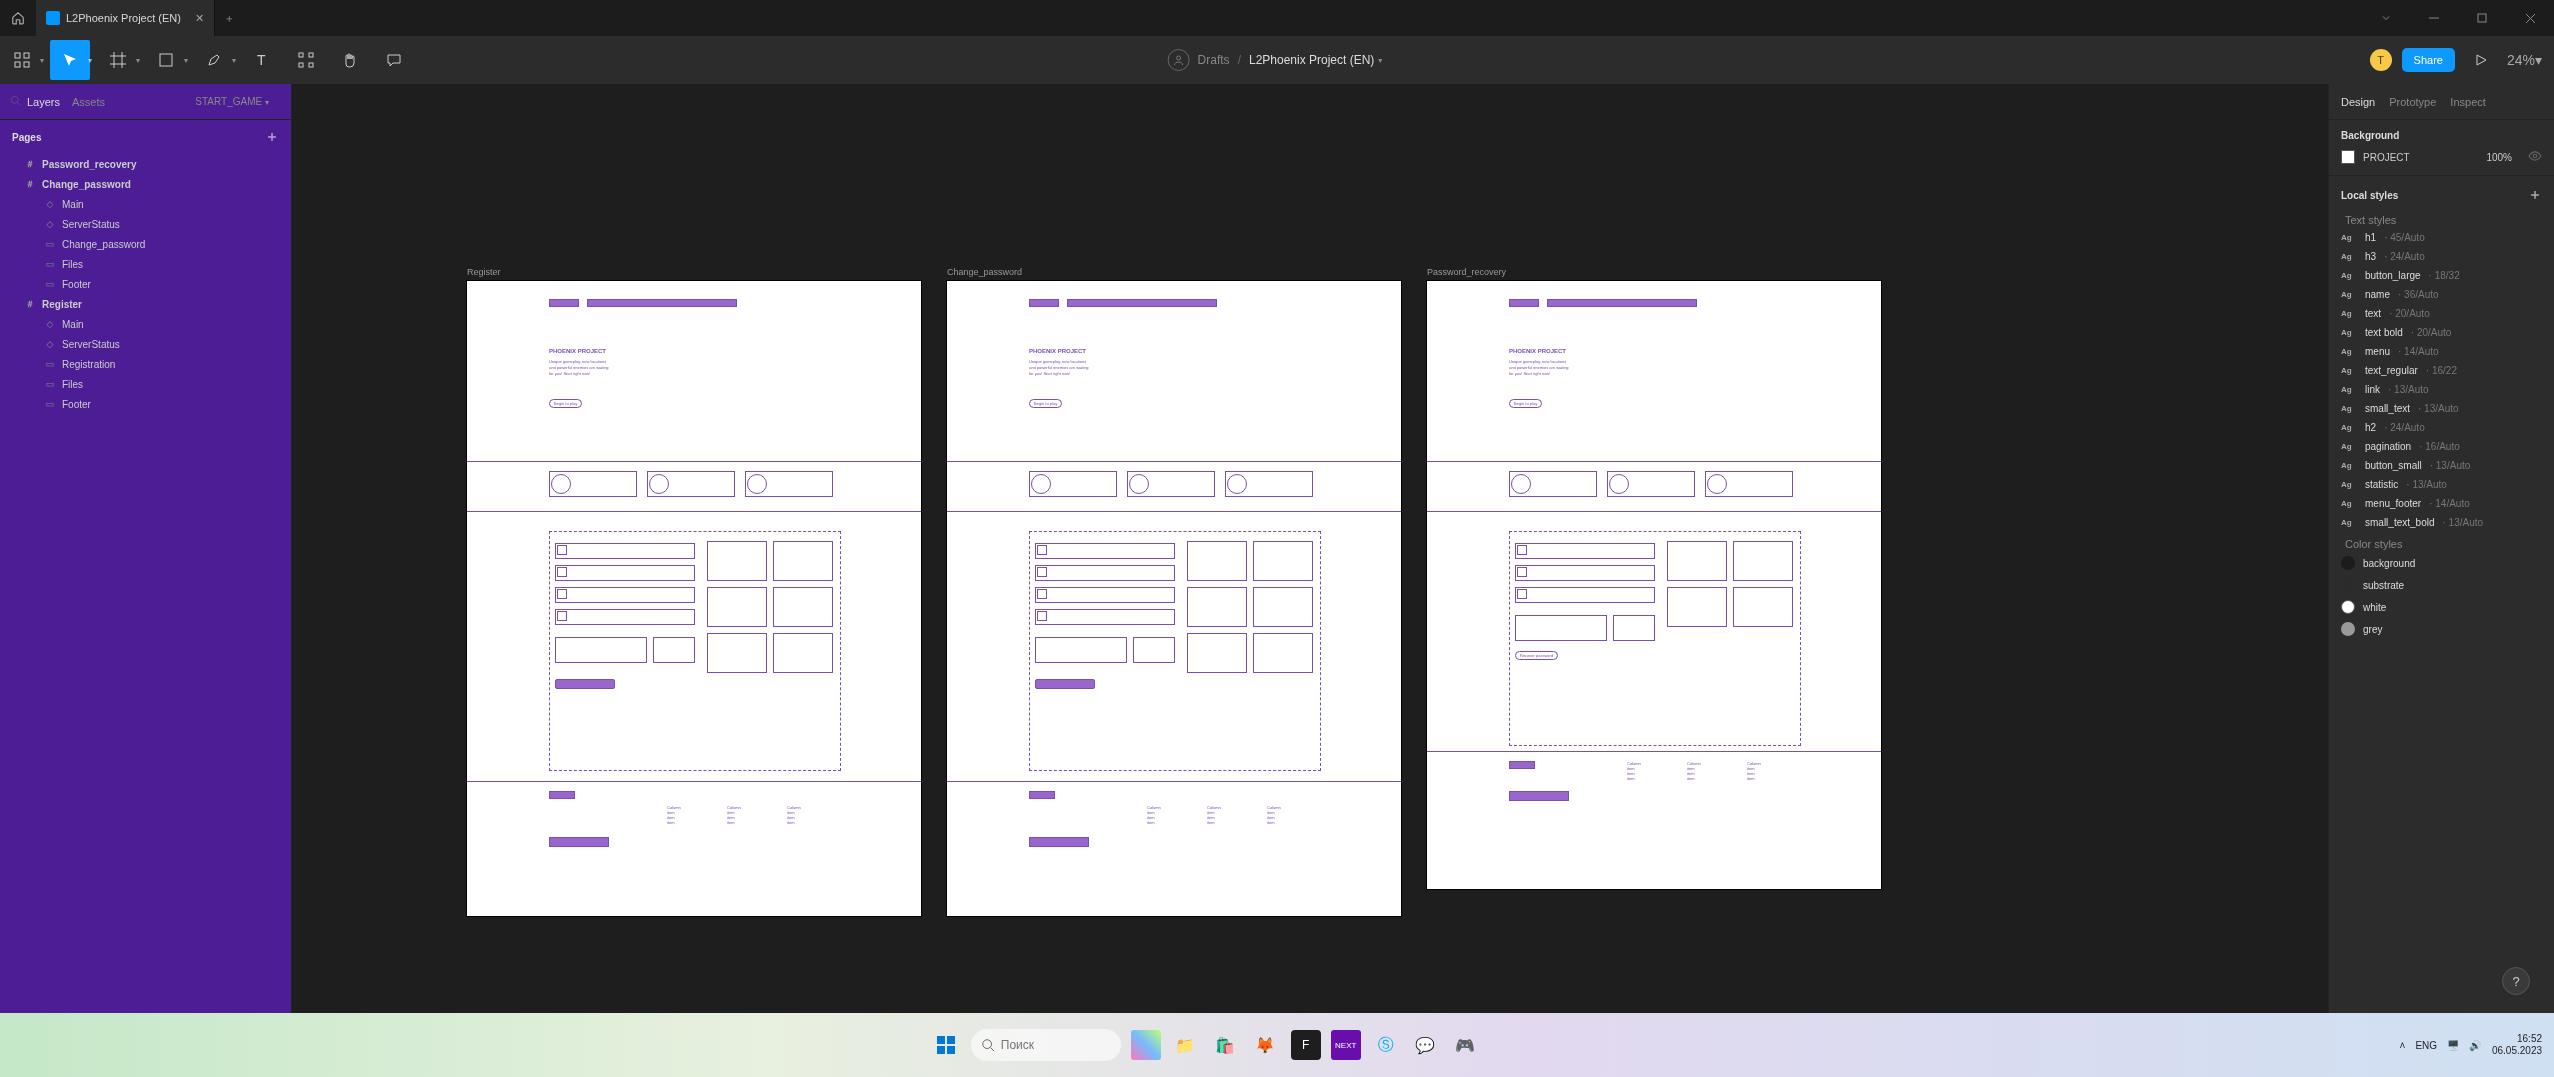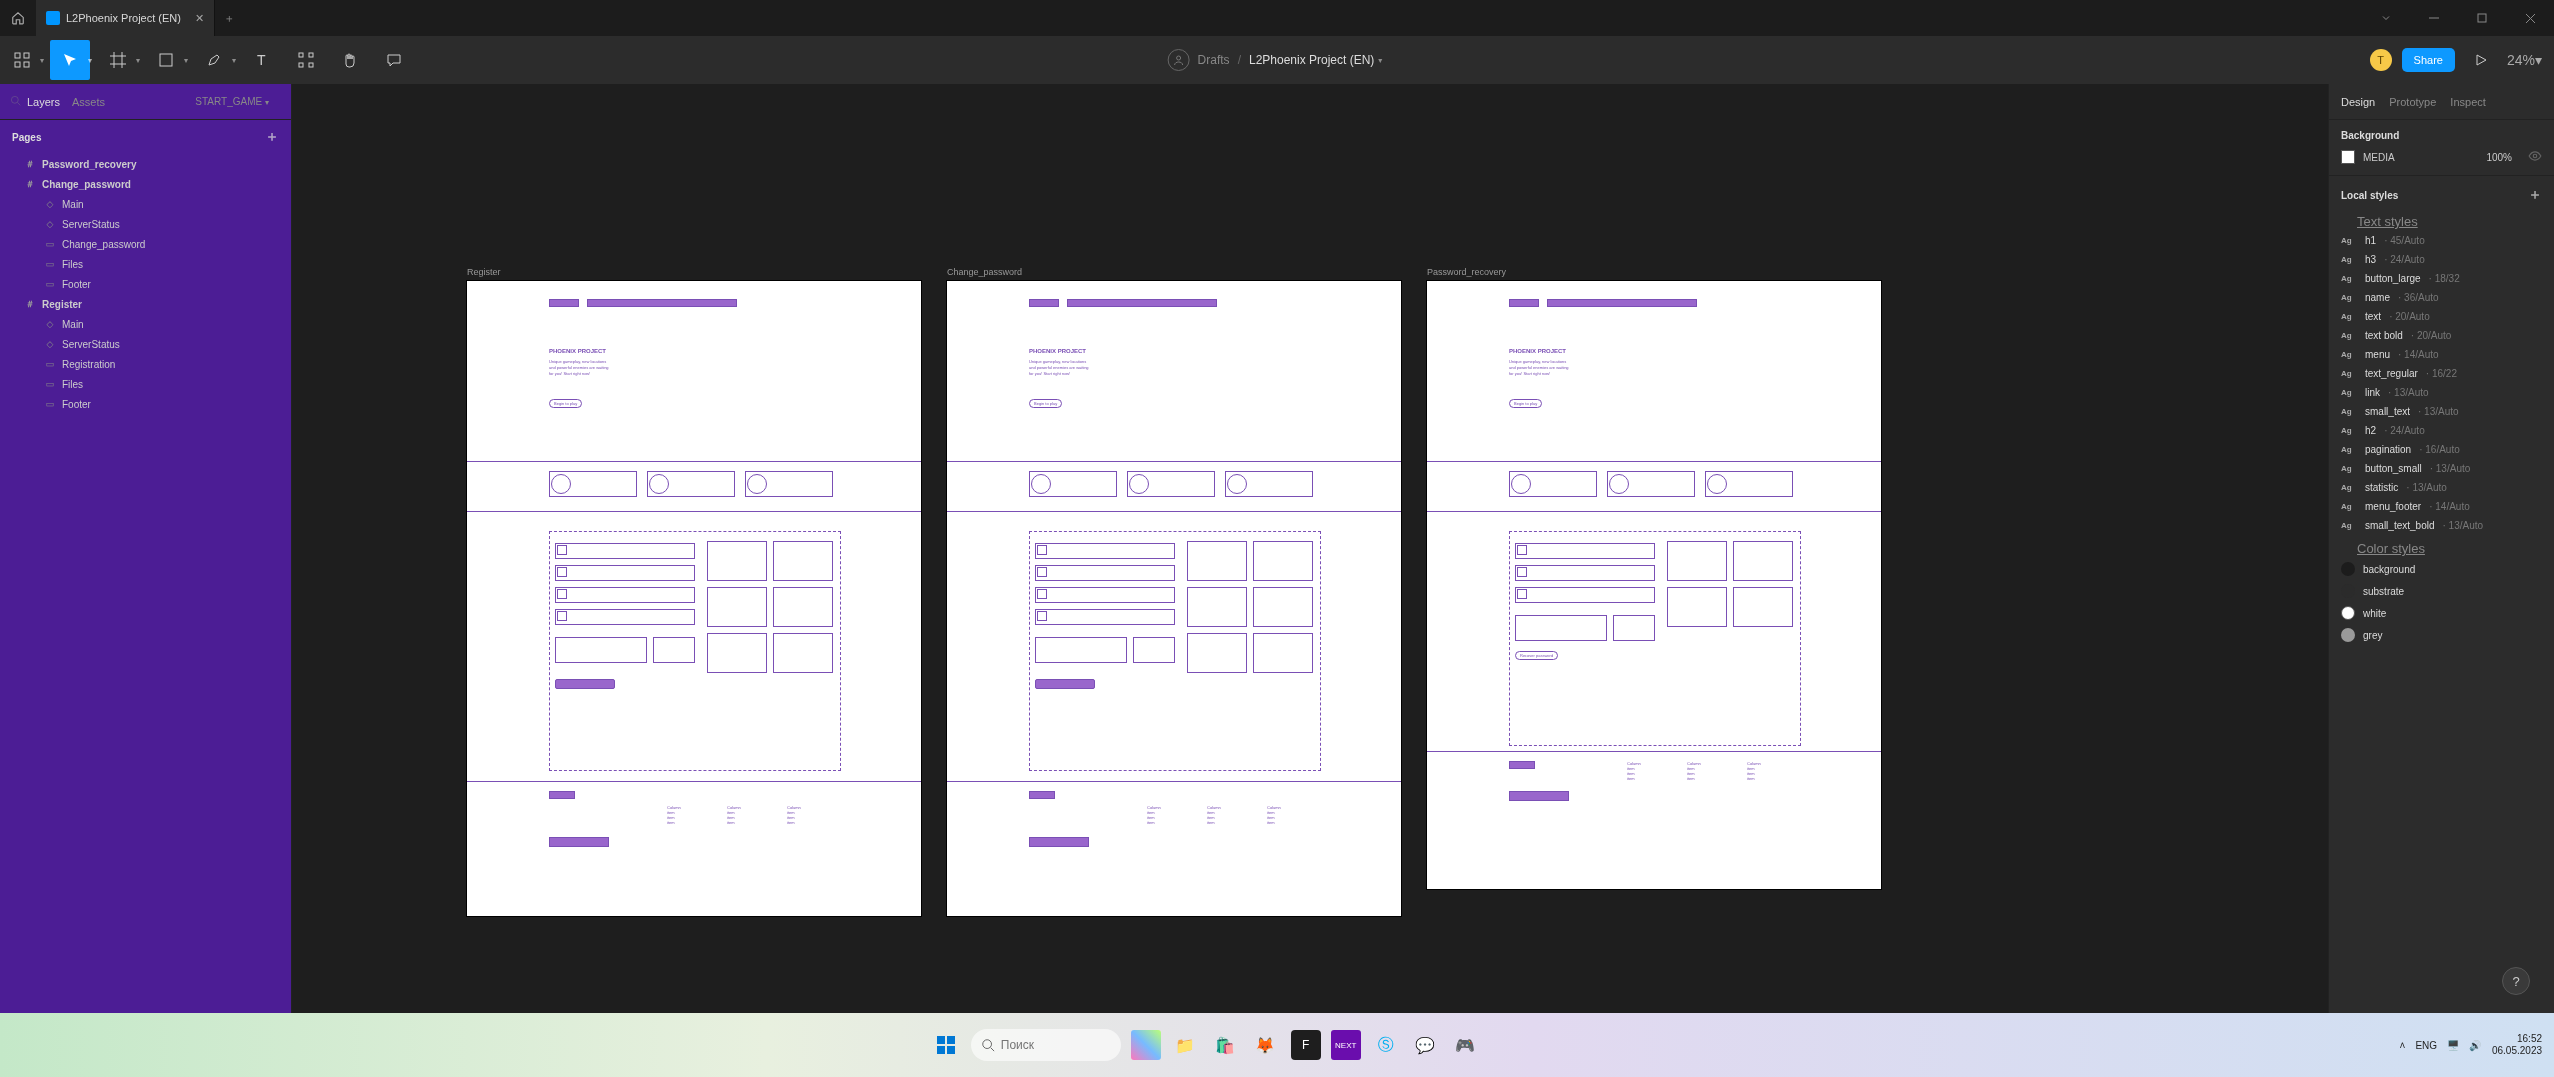--- a/index.html
+++ b/index.html
@@ -73,21 +73,21 @@
 .rp-tab { cursor: pointer; color: #888; }
 .rp-tab.active { color: #ddd; }
 .rp-sect { padding: 10px 12px; border-bottom: 1px solid #222; }
 .rp-sect-hdr { font-size: 10px; font-weight: 600; color: #ddd; display: flex; align-items: center; }
 .rp-sect-hdr .plus { margin-left: auto; opacity: .7; font-size: 14px; cursor: pointer; }
 .bg-row { display: flex; align-items: center; gap: 8px; margin-top: 8px; }
 .swatch { width: 14px; height: 14px; border: 1px solid #555; background: #fff; cursor: pointer; }
 .bg-hex { font-size: 10px; color: #ccc; }
 .bg-opacity { margin-left: auto; font-size: 10px; color: #ccc; }
 .eye { margin-left: 8px; cursor: pointer; opacity: .6; }
-.styles-cat { font-size: 13px; color: #888; padding: 6px 28px 2px; text-decoration: underline; }
+.styles-cat { font-size: 11px; color: #888; padding: 6px 16px 2px; }
 .style-row { display: flex; align-items: center; padding: 4px 12px; gap: 8px; cursor: pointer; font-size: 10px; }
 .style-glyph { width: 16px; font-size: 8px; color: #aaa; font-weight: 600; }
 .style-name { color: #ddd; }
 .style-meta { color: #777; }
 .color-dot { width: 14px; height: 14px; border-radius: 50%; }
 
 
 .taskbar { position: absolute; left: 0; right: 0; bottom: 0; height: 64px; background: linear-gradient(to right, #c4e8c8, #e8f0df 30%, #e2d9f0 60%, #cfe0f2); display: flex; align-items: center; padding: 0 12px; }
 .taskbar .spacer { flex: 1; }
 .tb-center { display: flex; align-items: center; gap: 10px; }
@@ -433,21 +433,21 @@
       <span class="rp-tab active">Design</span>
       <span class="rp-tab">Prototype</span>
       <span class="rp-tab">Inspect</span>
     </div>
     <div class="rp-sect">
       <div class="rp-sect-hdr">
           <span>Background</span>
         </div>
       <div class="bg-row">
         <div class="swatch"></div>
-        <span class="bg-hex">MEDIA</span>
+        <span class="bg-hex">PROJECT</span>
         <span class="bg-opacity">100%</span>
         <span class="eye"><svg width="14" height="14" viewBox="0 0 24 24" fill="none" stroke="#888" stroke-width="2">
               <path d="M2 12s4-7 10-7 10 7 10 7-4 7-10 7S2 12 2 12z"></path>
               <circle cx="12" cy="12" r="3"></circle>
             </svg></span>
       </div>
     </div>
     <div class="rp-sect" style="border-bottom:none;padding-bottom:4px">
       <div class="rp-sect-hdr">
           <span>Local styles</span>

